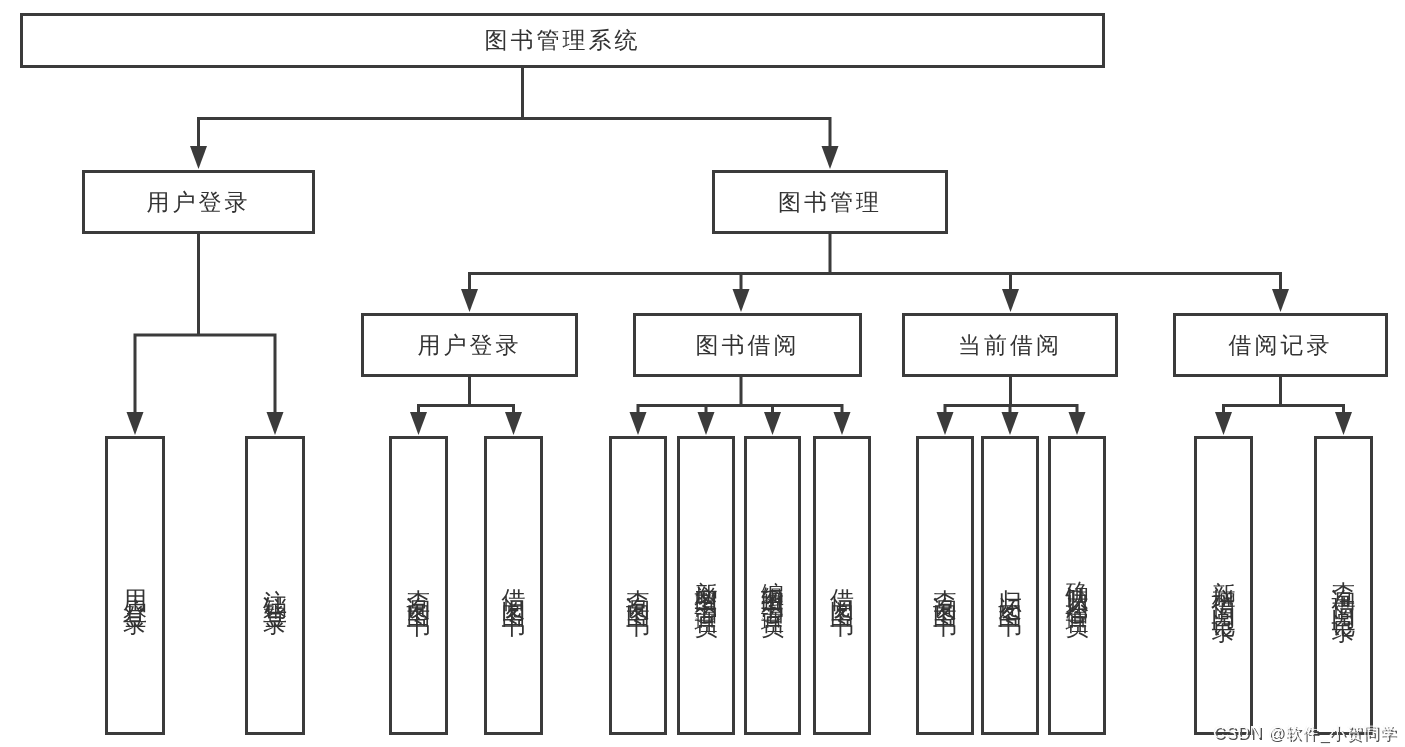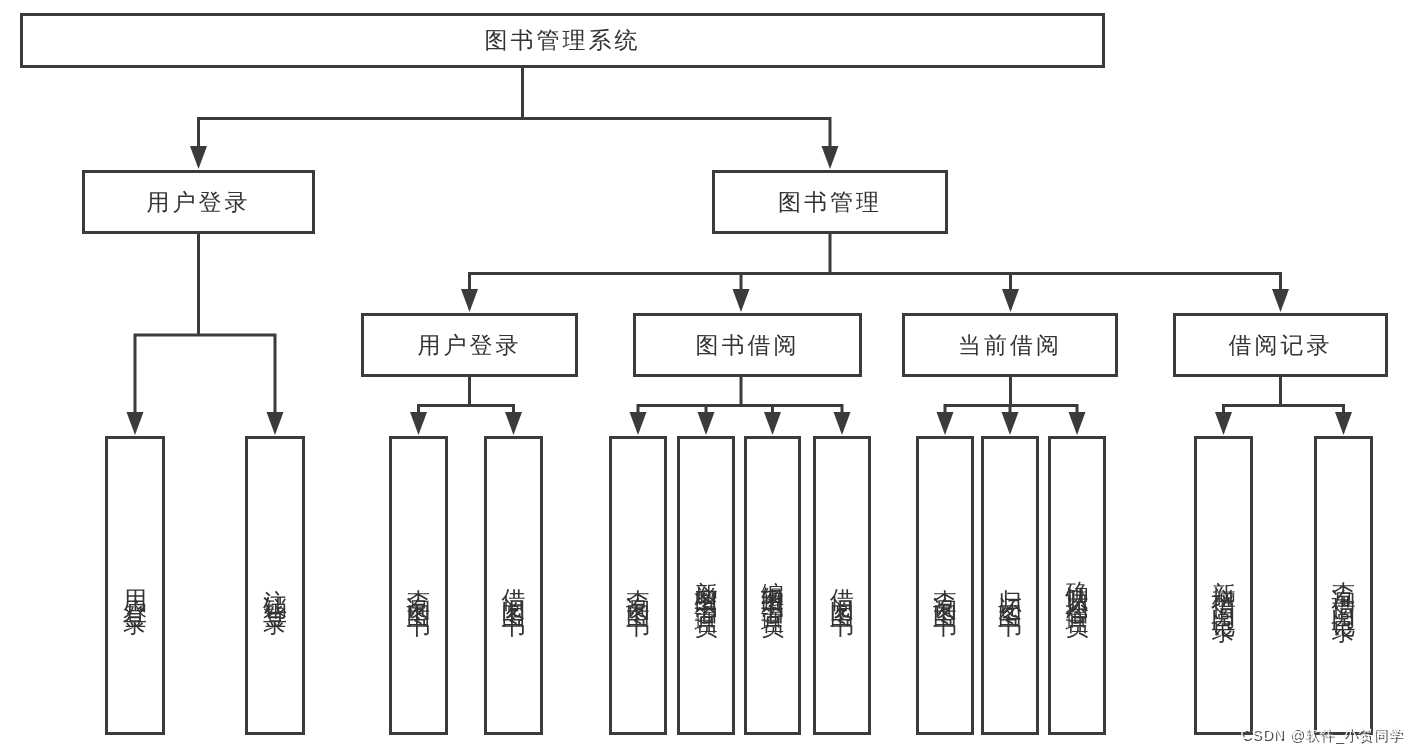--- a/index.html
+++ b/index.html
@@ -42,23 +42,23 @@
     font-size: 24px;
     letter-spacing: 8px;
     line-height: 1;
   }
   .vbox.long .lbl {
     font-size: 23px;
     letter-spacing: 5px;
   }
   .watermark {
     position: absolute;
-    right: 2px; bottom: 3px;
+    right: 8px; bottom: 3px;
     z-index: 3;
-    font-size: 14px;
+    font-size: 16px;
     letter-spacing: 1px;
     color: var(--watermark-text, #fafafa);
     text-shadow: 2px 2px 0 var(--watermark-shadow, #4d4d4d);
     white-space: nowrap;
   }
 </style>
 </head>
 <body>
 
 <div class="canvas">

